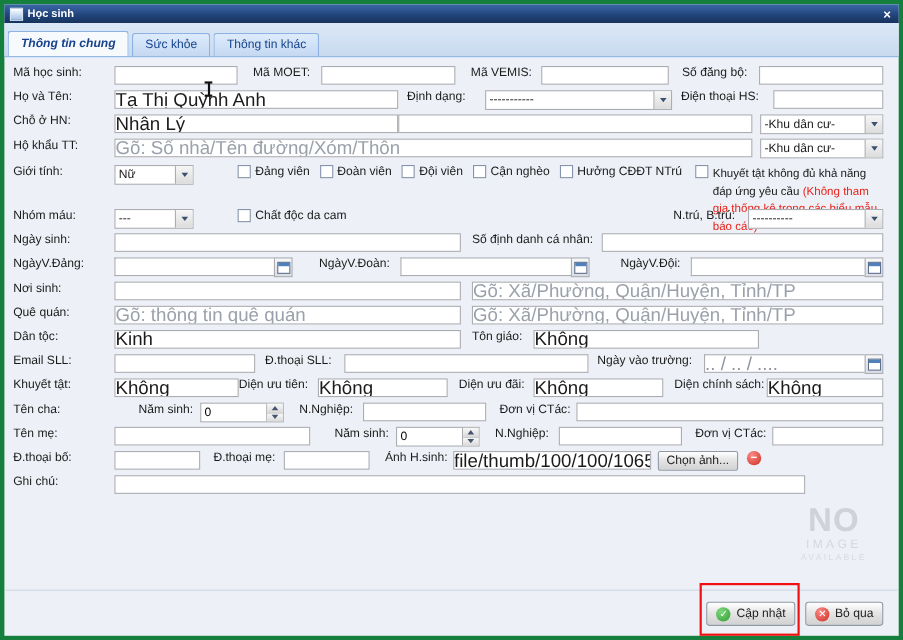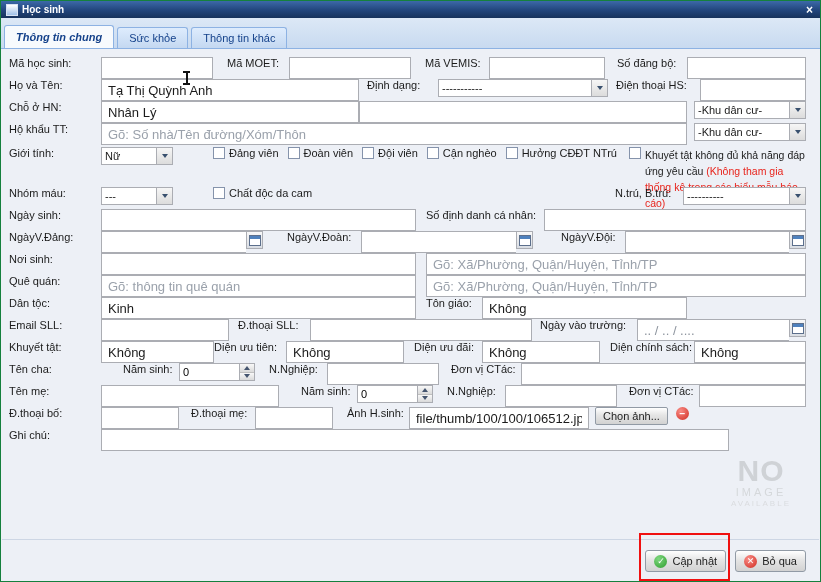--- a/index.html
+++ b/index.html
@@ -1,19 +1,19 @@
 <!DOCTYPE html>
 <html><head>
 <meta charset="utf-8">
 <style>
   html,body{margin:0;padding:0;}
   body{width:821px;height:582px;overflow:hidden;background:#cdd3dd;
        font-family:"Liberation Sans","DejaVu Sans",sans-serif;}
   .window{position:relative;width:821px;height:582px;box-sizing:border-box;
-          background:#edf0f6;border:1px solid #15803d;display:flex;flex-direction:column;}
+          background:#edf0f6;border:4px solid #15803d;display:flex;flex-direction:column;}
   
   .titlebar{flex:0 0 17px;background:linear-gradient(180deg,#3c69a8 0%,#22457c 55%,#16325c 100%);
             display:flex;align-items:center;padding:0 5px;color:#fff;}
   .ticon{width:10px;height:10px;border:1px solid #d7e2f2;background:linear-gradient(#ffffff,#9fc0e8);
          margin-right:4px;flex-shrink:0;}
   .ttext{font-size:10px;font-weight:bold;}
   .close{margin-left:auto;font-size:12px;line-height:10px;font-weight:bold;cursor:pointer;padding:0 2px;}
   
   .tabbar{flex:0 0 26px;background:linear-gradient(#dce8f6,#c8daf0);border-bottom:1px solid #8db2e3;
           display:flex;align-items:flex-end;padding:4px 3px 0;gap:3px;}
@@ -21,22 +21,22 @@
        background:linear-gradient(#deecfd,#c4d8f1);border:1px solid #8db2e3;border-bottom:none;
        border-radius:3px 3px 0 0;cursor:pointer;white-space:nowrap;}
   .tab.active{background:#f7fafd;font-weight:bold;height:22px;font-style:italic;}
   
   .form{flex:1;position:relative;padding:8px 14px 0 8px;font-size:11px;color:#1b1b1b;}
   .row{display:flex;align-items:flex-start;height:18px;margin-bottom:4px;white-space:nowrap;}
   .row-tall{height:40px;align-items:flex-start;margin-bottom:2px;}
   .row-tall > *{margin-top:2px;}
   .lbl{flex-shrink:0;overflow:hidden;}
   .lbl-main{width:92px;flex-shrink:0;}
-  .tf{height:22px;border:1px solid #abadb3;background:#fff;font-size:13px;font-family:inherit;
-      padding:0 6px;box-sizing:border-box;color:#1b1b1b;min-width:0;}
+  .tf{height:17px;border:1px solid #abadb3;background:#fff;font-size:17px;font-family:inherit;
+      padding:0 0;box-sizing:border-box;color:#1b1b1b;min-width:0;}
   .tf::placeholder{color:#9aa1ab;opacity:1;}
   .muted{color:#8d949e;}
   .sel{height:18px;border:1px solid #abadb3;background:#fff;display:flex;align-items:center;
        box-sizing:border-box;cursor:pointer;flex-shrink:0;}
   .sel-text{flex:1;padding:0 3px;overflow:hidden;}
   .trig{width:15px;align-self:stretch;border-left:1px solid #abadb3;
         background:linear-gradient(#f6f6f6,#dcdcdc);display:flex;align-items:center;justify-content:center;flex-shrink:0;}
   .trig i{width:0;height:0;border-left:3px solid transparent;border-right:3px solid transparent;
           border-top:4px solid #39506e;}
   .datefield{display:flex;height:18px;flex-shrink:0;min-width:0;}

